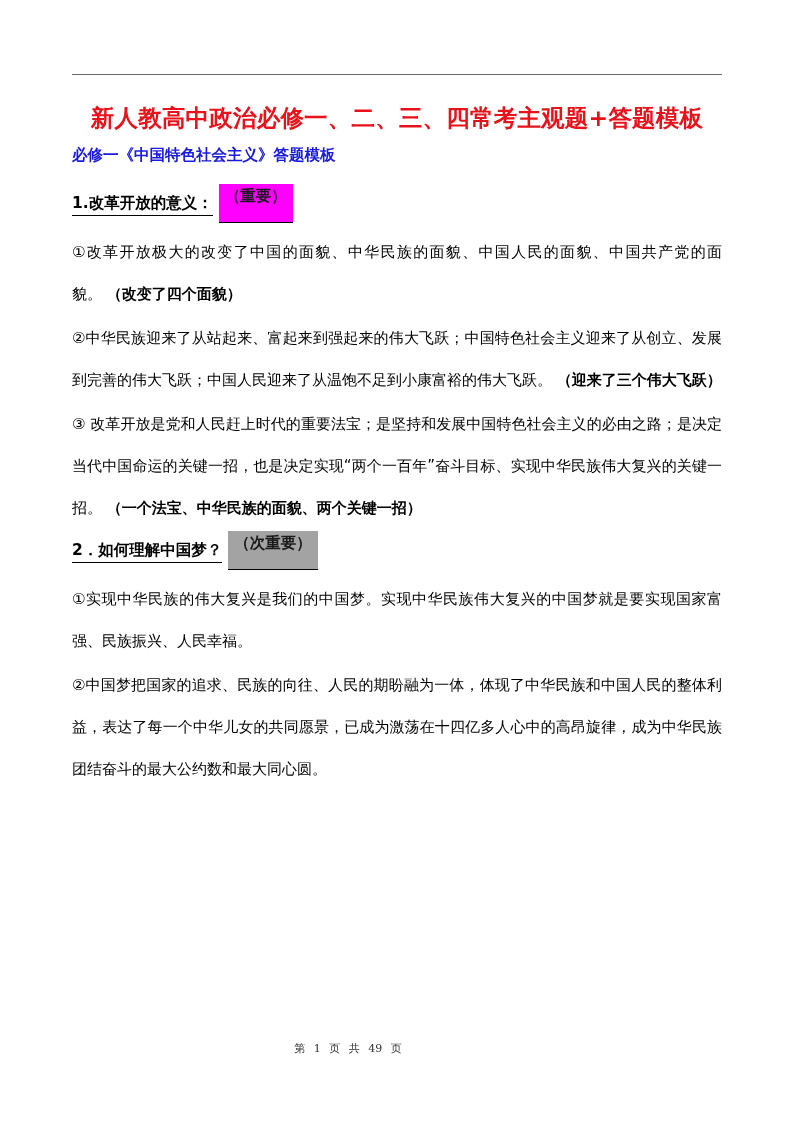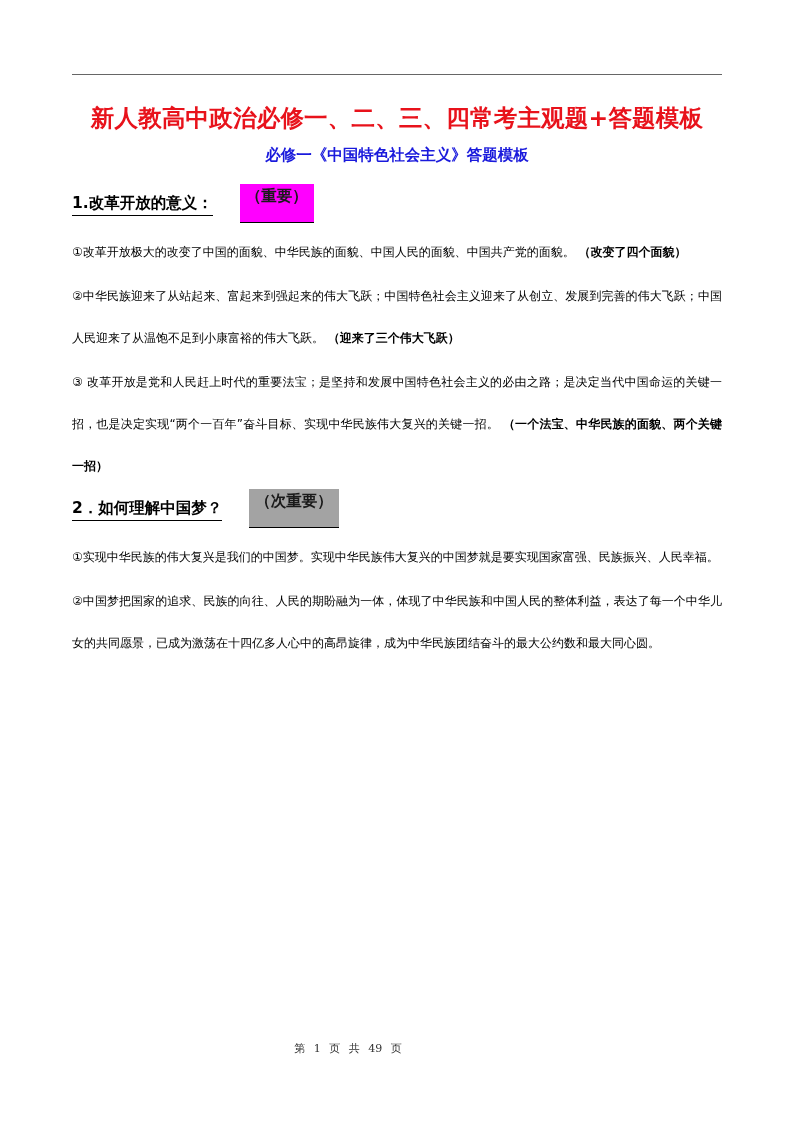--- a/index.html
+++ b/index.html
@@ -33,52 +33,50 @@
       text-align: center;
       color: #e8121b;
       font-weight: bold;
       font-size: 23.5px;
       letter-spacing: 0.2px;
       line-height: 44px;
       margin: 0;
       white-space: nowrap;
     }
     .doc-subtitle {
-      text-align: center;
       color: #1a1adc;
       font-weight: bold;
       font-size: 15.5px;
       line-height: 30px;
       margin: 0 0 14px 0;
     }
     .section-heading {
       font-weight: bold;
       font-size: 15.5px;
       line-height: 30px;
       margin: 0 0 8px 0;
       display: flex;
       align-items: center;
-      gap: 21px;
     }
     .section-heading .heading-text {
       border-bottom: 1.5px solid #000;
       line-height: 22px;
       padding-bottom: 1px;
     }
     .section-heading .tag {
       border-bottom: 1.5px solid #000;
       line-height: 22px;
       padding: 1px 6px 15px 6px;
       margin-left: 6px;
       color: #1a1a1a;
     }
     .tag.magenta { background: #ff00ff; }
     .tag.cyan { background: #a3a3a3; }
     .para {
-      font-size: 12px;
+      font-size: 15px;
       line-height: 42px;
       margin: 0 0 2px 0;
       text-align: justify;
     }
     .para .note {
       font-weight: bold;
     }
     .footer {
       position: absolute;
       left: 0;

